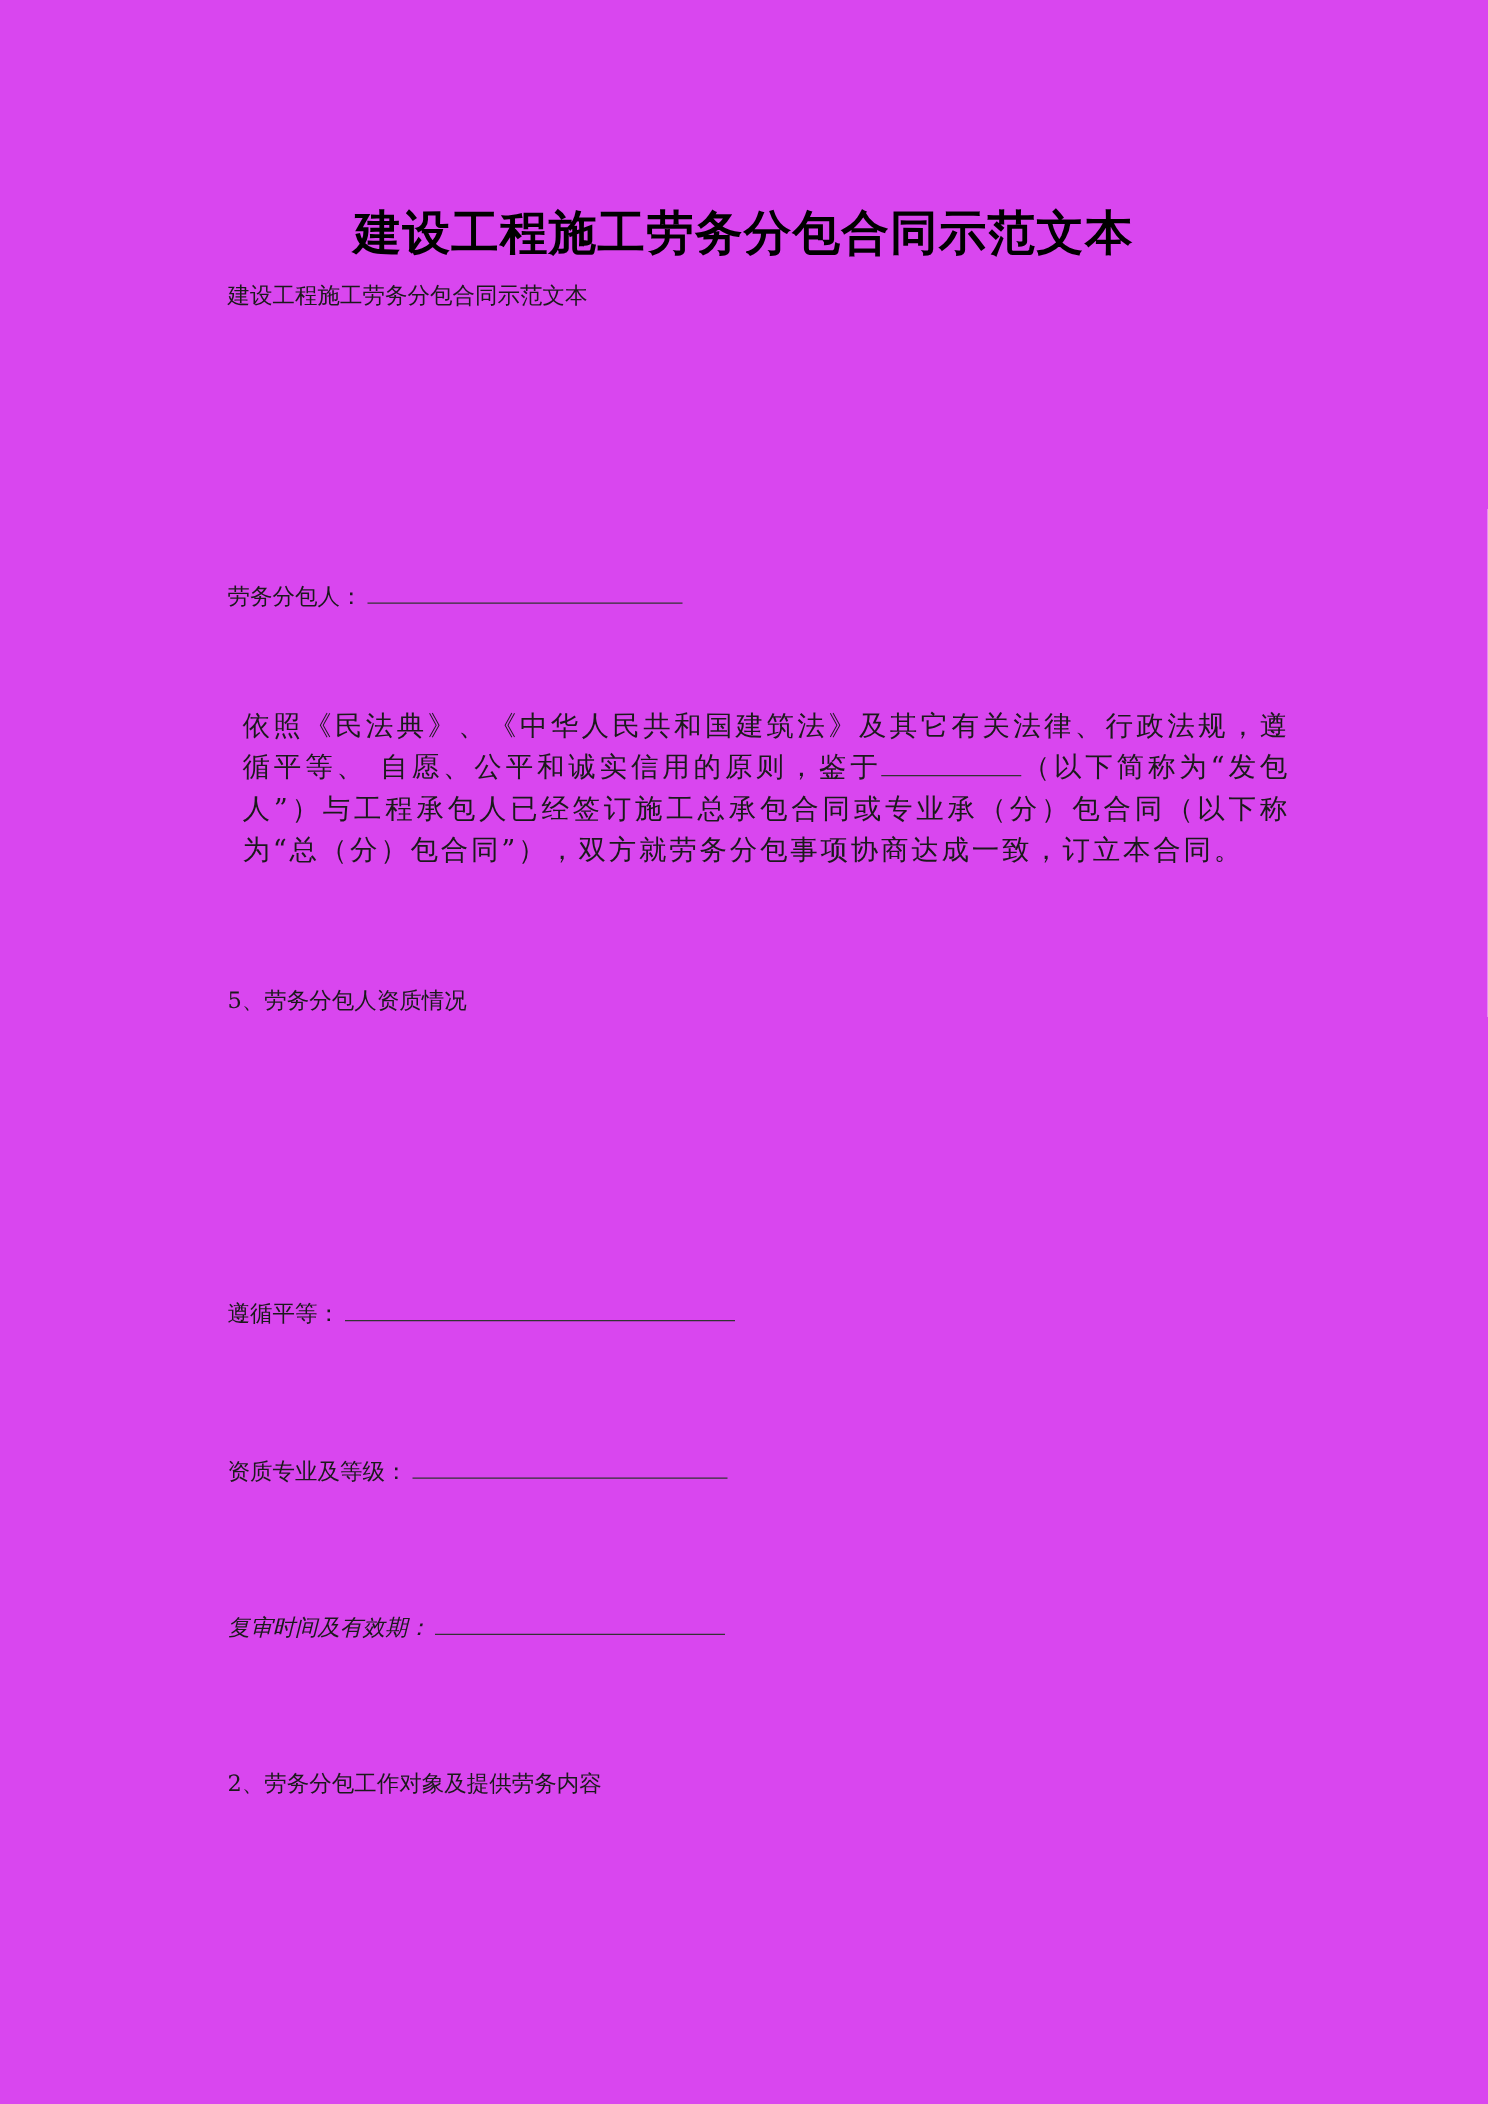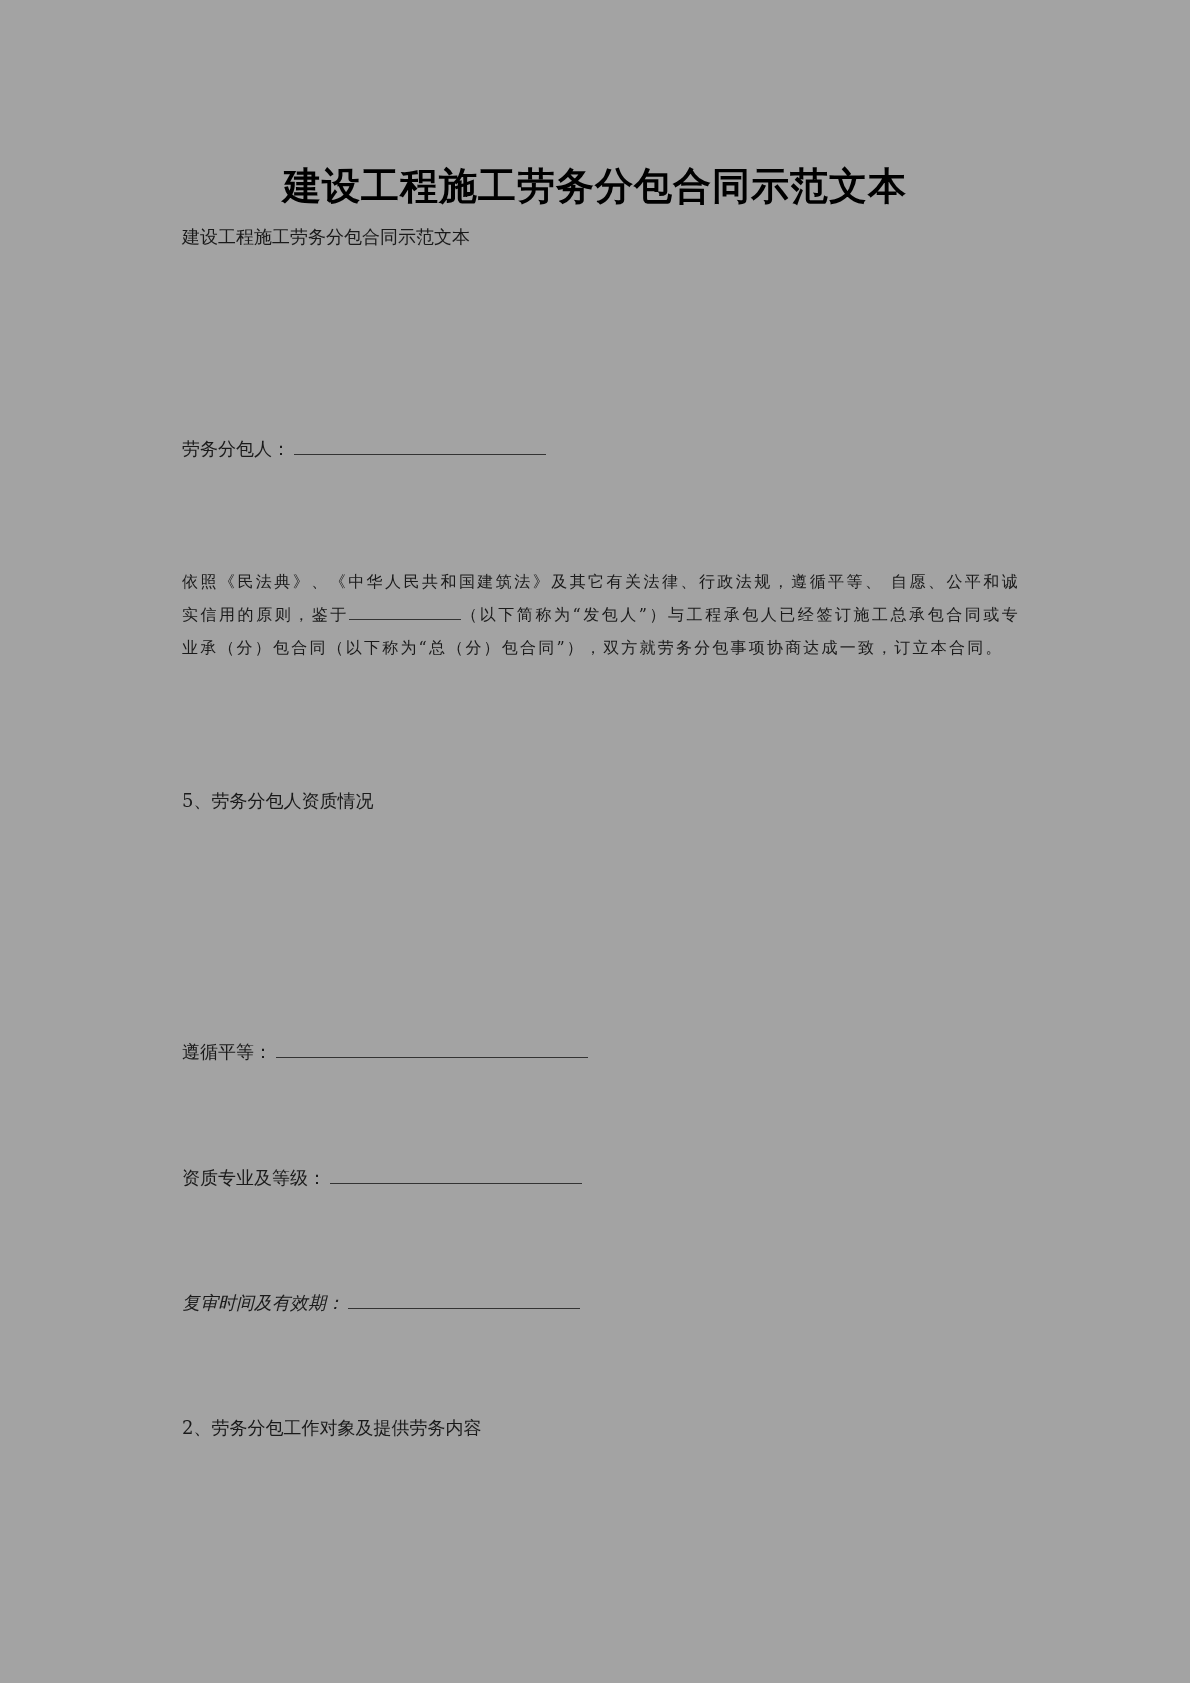--- a/index.html
+++ b/index.html
@@ -1,38 +1,38 @@
 <!DOCTYPE html>
 <html><head>
 <meta charset="utf-8">
 <style>
   html, body { margin: 0; padding: 0; background: #ffffff; }
   body { width: 1190px; height: 1683px; position: relative; overflow: hidden;
          font-family: "DejaVu Serif", "Liberation Serif", serif; color: #1a1a1a; }
-  .page { position: absolute; left: 0; top: 0; width: 1190px; height: 1683px; background: #a3a3a3; }
+  .page { position: absolute; left: 0; top: 0; width: 1190px; height: 1683px; background: #d946ef; }
   .title { position: absolute; left: 0; width: 1190px; top: 162px; text-align: center;
            font-family: "DejaVu Sans", "Liberation Sans", sans-serif; font-weight: bold;
            font-size: 38px; line-height: 48px; color: #000; letter-spacing: 1px; }
   .line { position: absolute; left: 182px; font-size: 18px; line-height: 24px; white-space: nowrap; }
   .blank { display: inline-block; border-bottom: 1.5px solid #333; height: 16px; vertical-align: baseline; margin-left: 4px; }
-  .para { position: absolute; left: 182px; width: 838px; font-size: 16px; line-height: 33px;
+  .para { position: absolute; left: 194px; width: 838px; font-size: 22px; line-height: 33px;
           letter-spacing: 2.2px; text-align: justify; }
   .para .inline-blank { display: inline-block; width: 112px; border-bottom: 1.5px solid #333; height: 18px; }
 </style>
 </head>
 <body>
 
 <div class="page">
 
   <div class="title">建设工程施工劳务分包合同示范文本</div>
 
   <div class="line" style="top:225px;">建设工程施工劳务分包合同示范文本</div>
 
 
-  <div class="line" style="top:437px;">
+  <div class="line" style="top:466px;">
     <span>劳务分包人：</span><span class="blank" style="width:252px;"></span>
   </div>
 
   <div class="para" style="top:565px;">
     <span>依照《民法典》、《中华人民共和国建筑法》及其它有关法律、行政法规，遵循平等、 自愿、公平和诚实信用的原则，鉴于</span><span class="inline-blank"></span><span>（以下简称为“发包人”）与工程承包人已经签订施工总承包合同或专业承（分）包合同（以下称为“总（分）包合同”），双方就劳务分包事项协商达成一致，订立本合同。</span>
   </div>
 
   <div class="line" style="top:789px;">5、劳务分包人资质情况</div>
 
 

